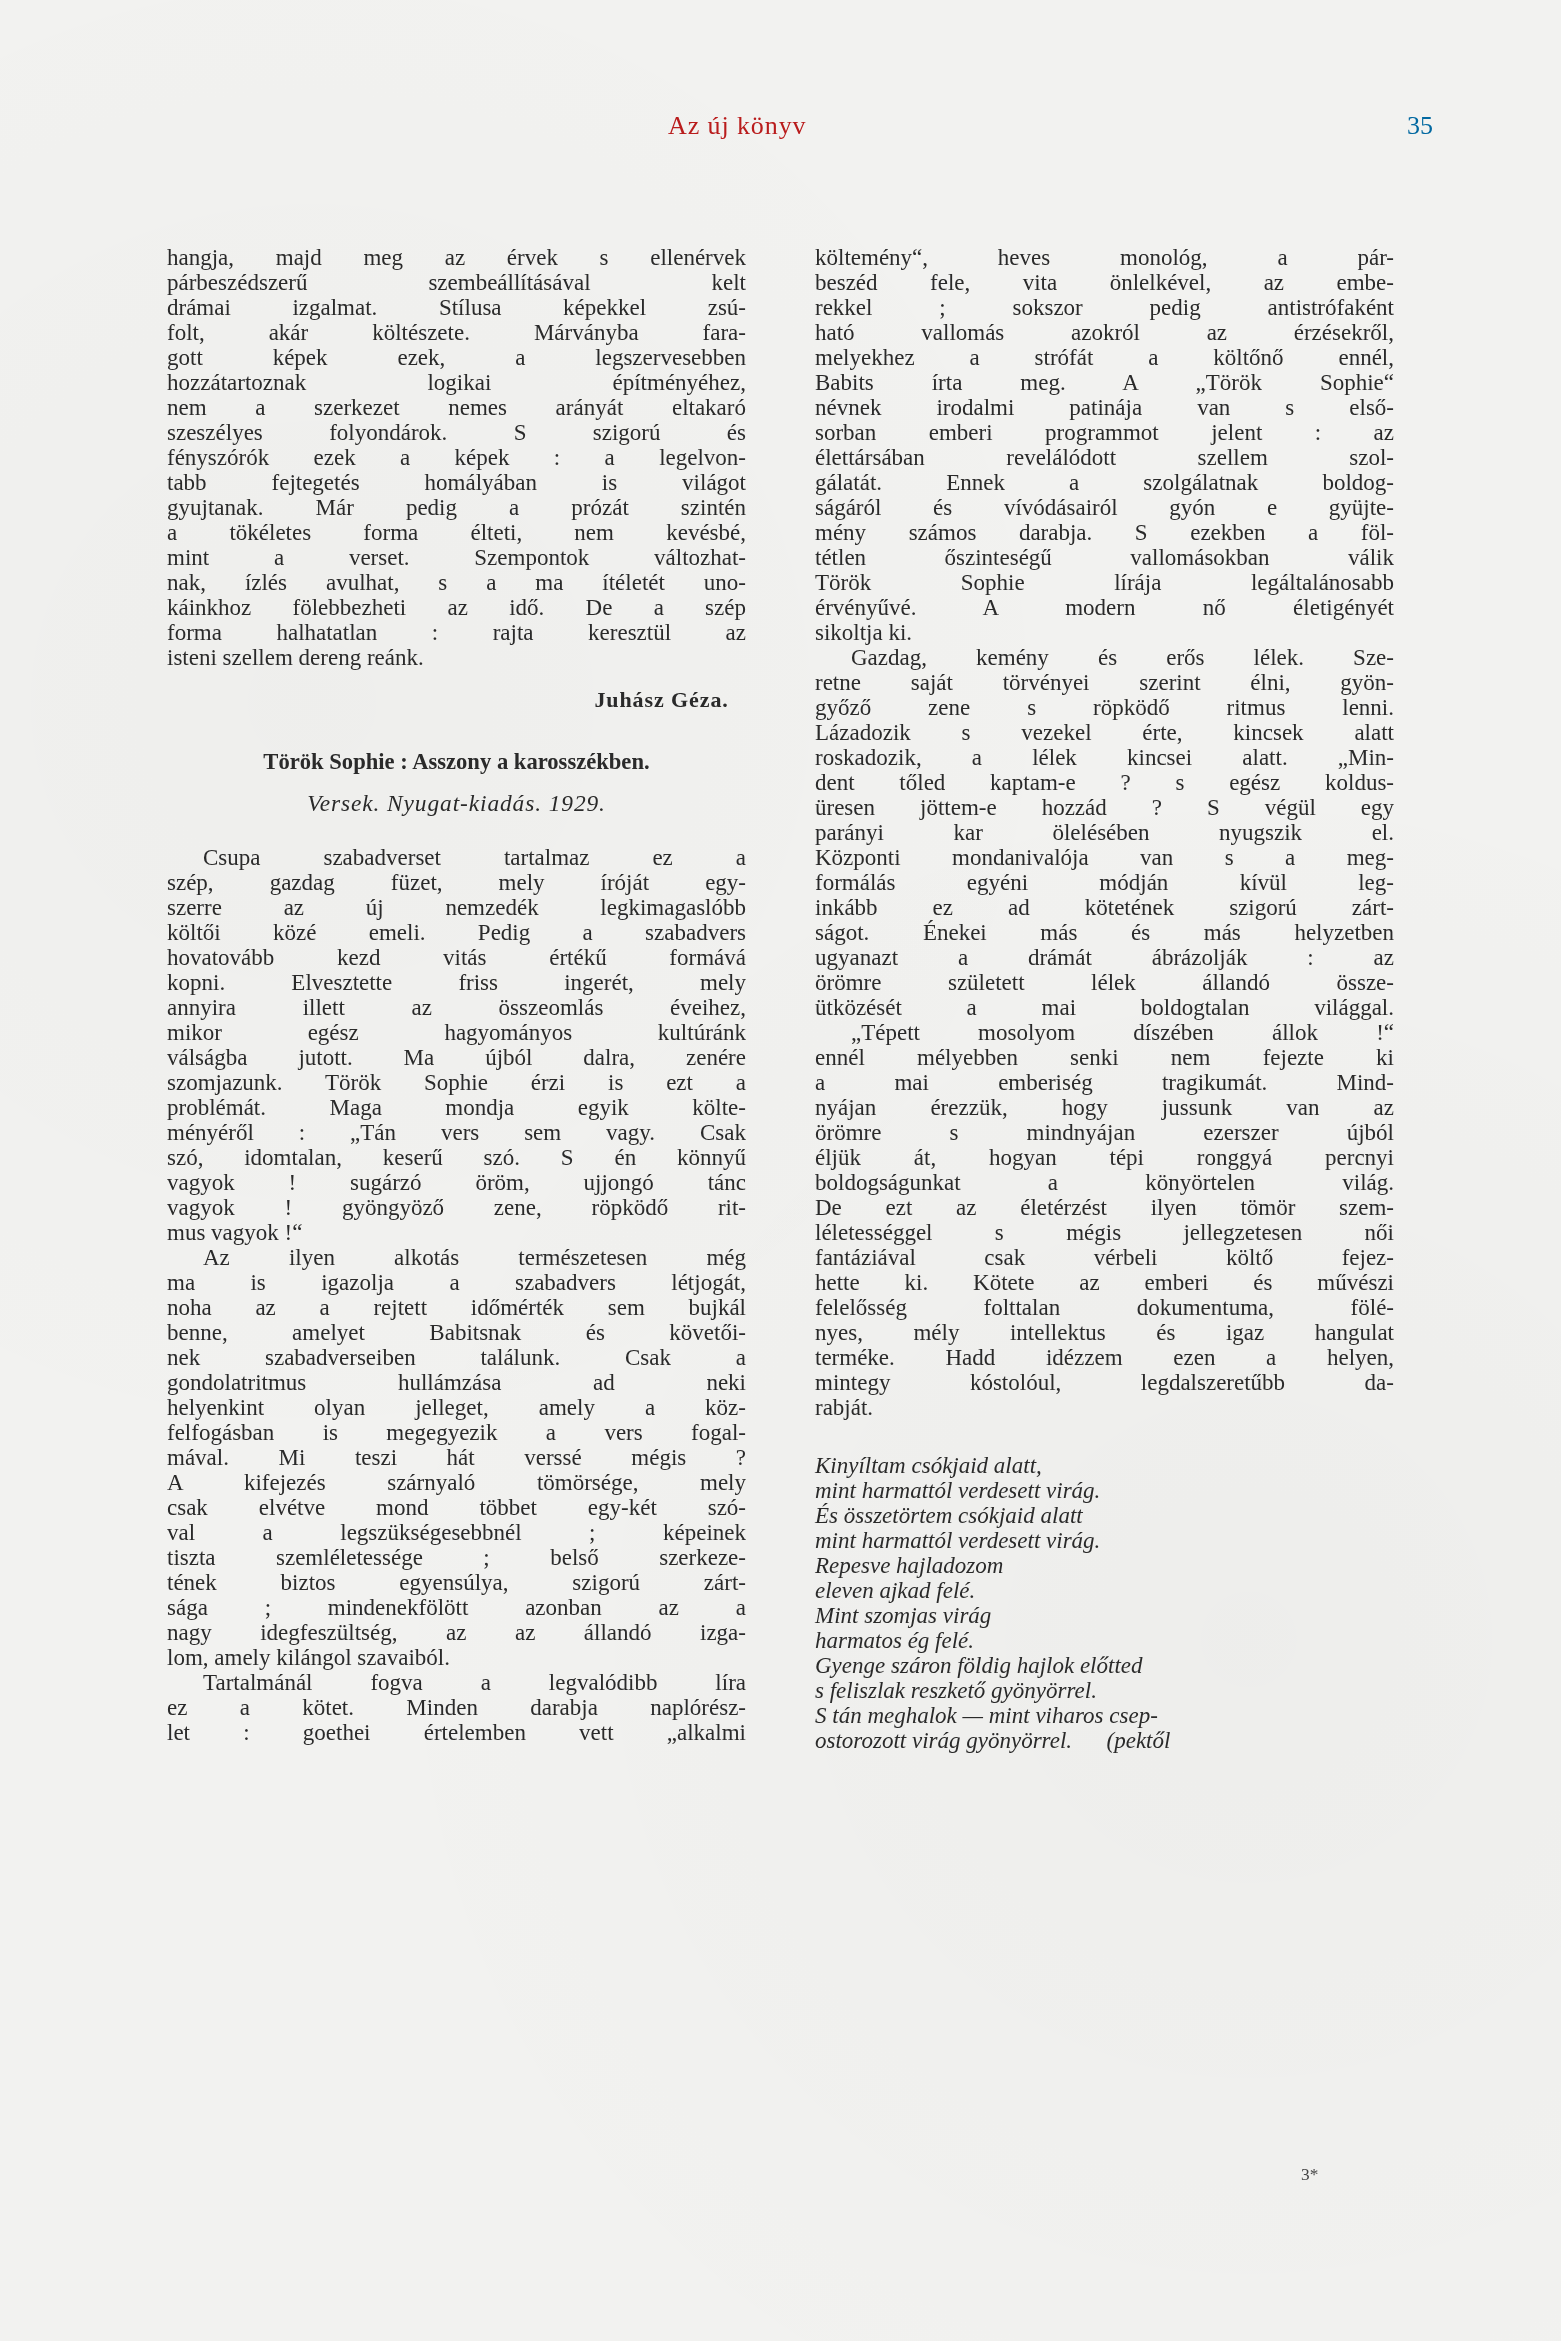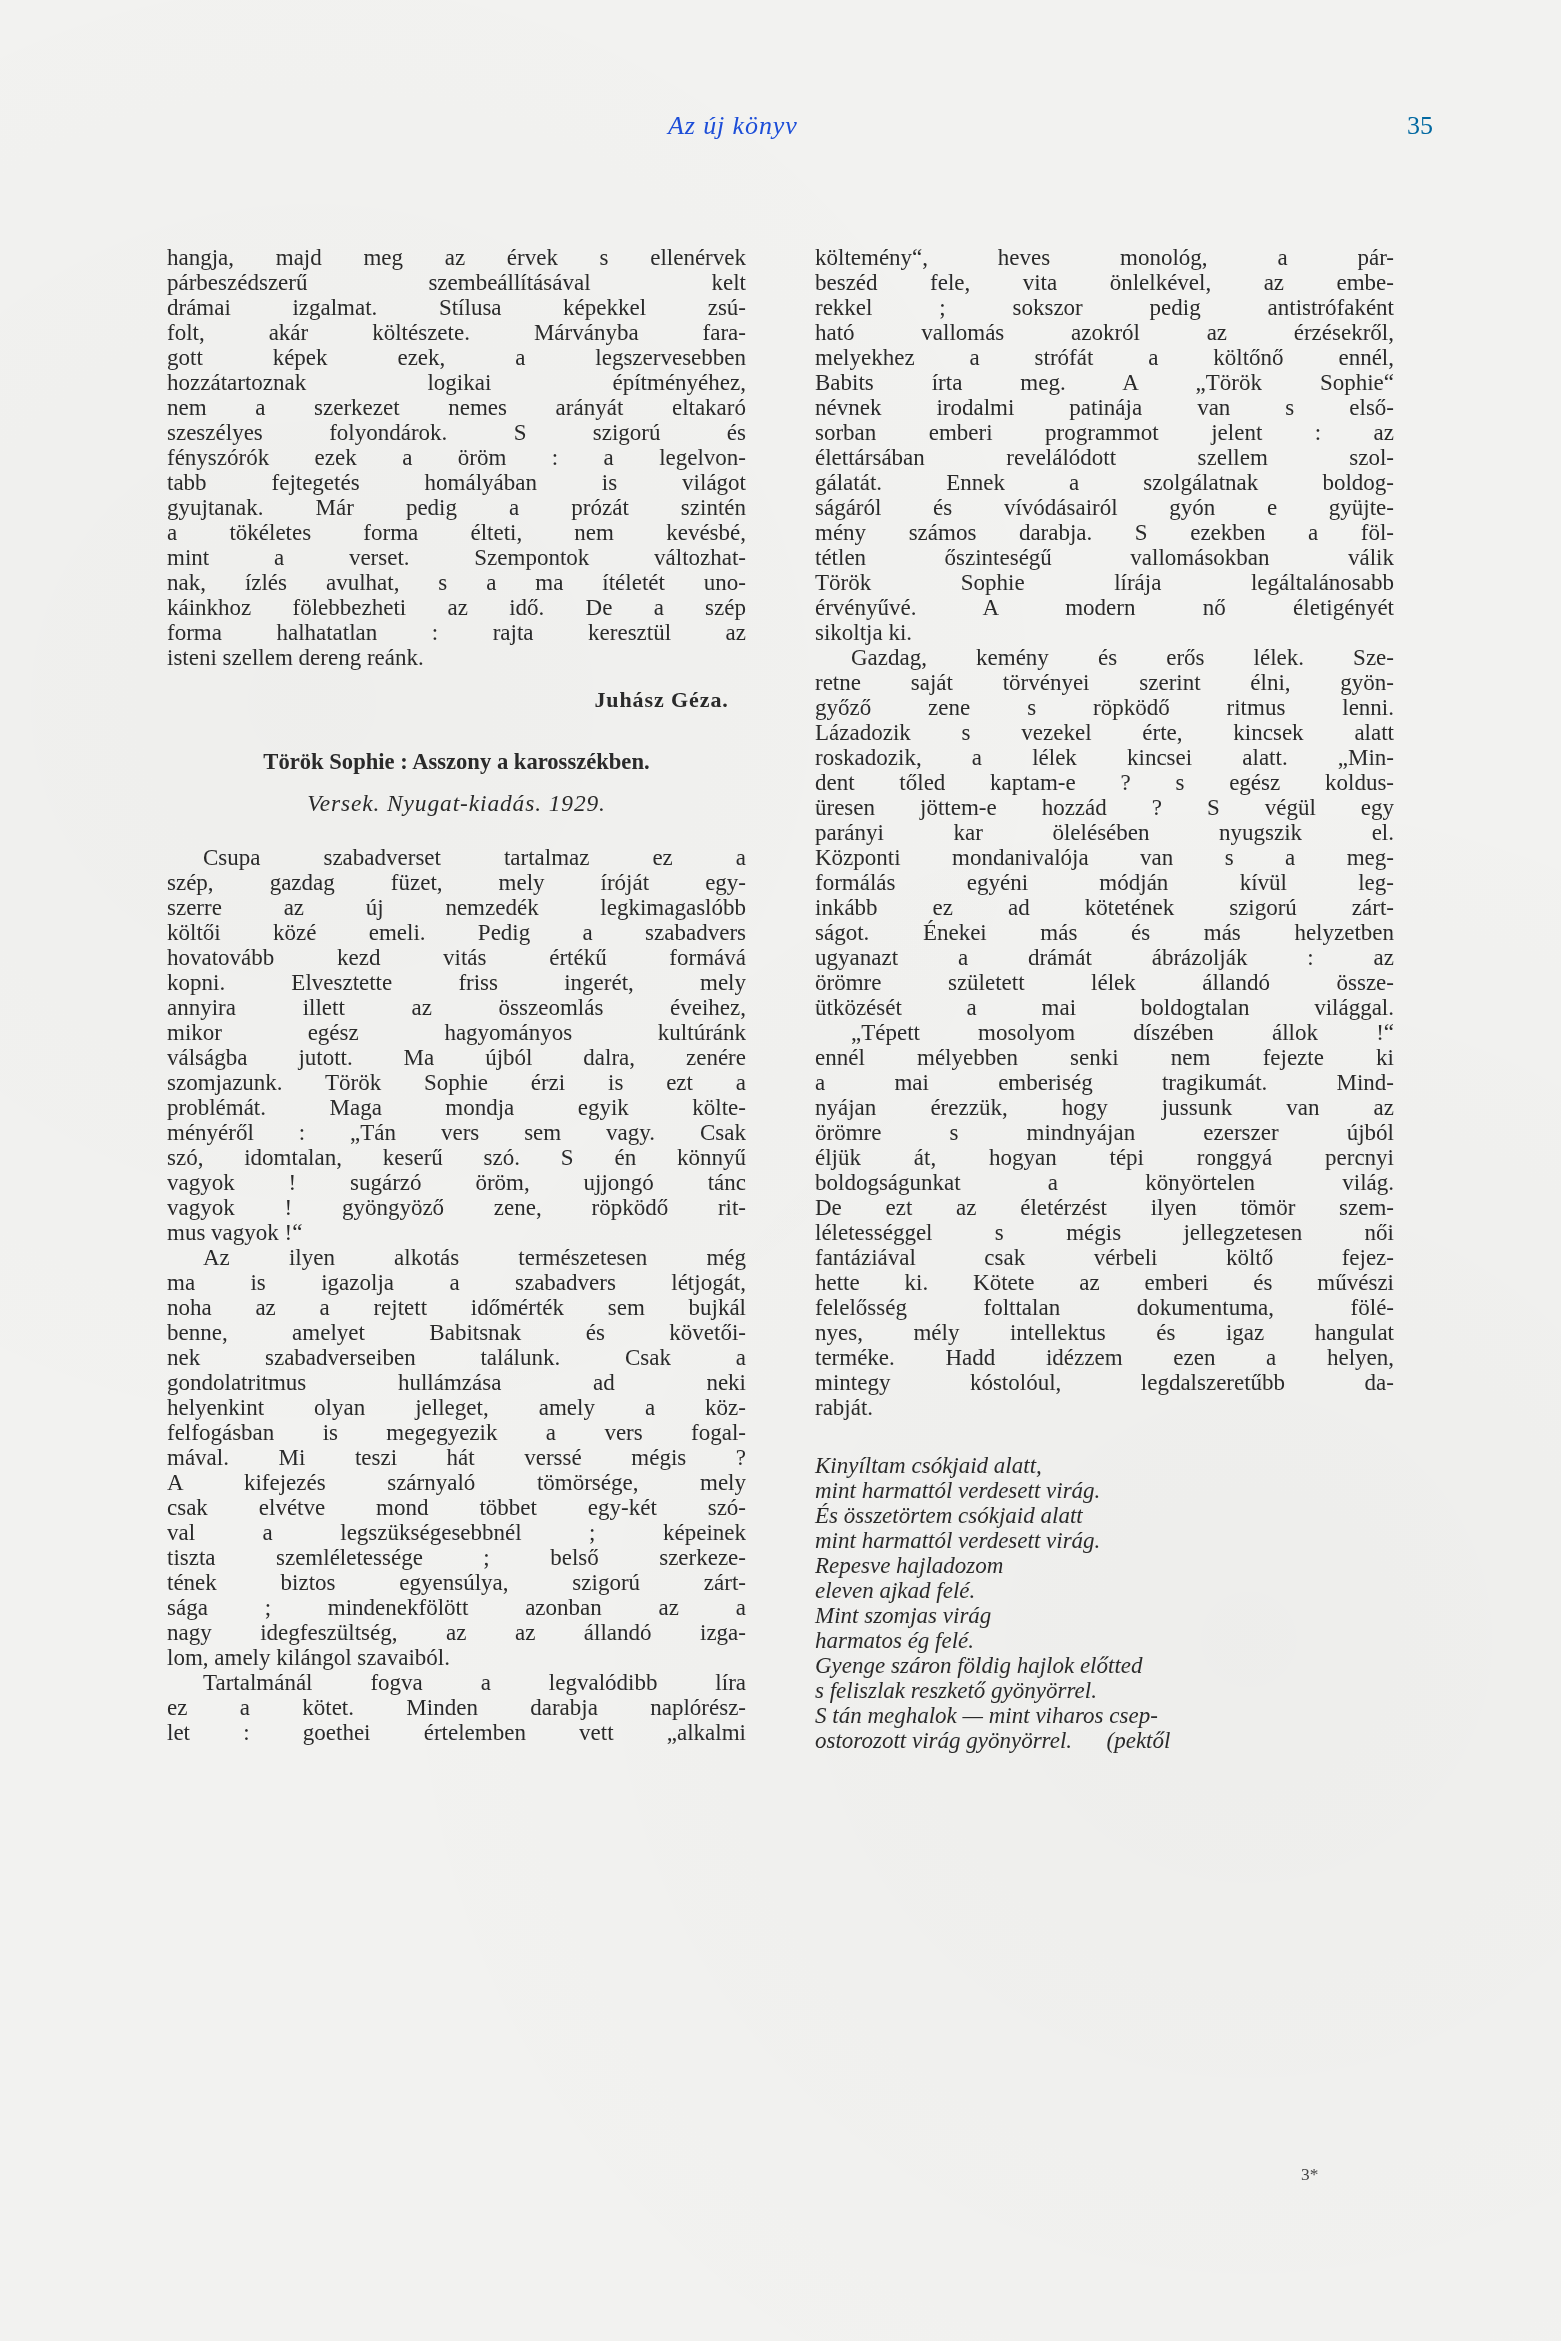--- a/index.html
+++ b/index.html
@@ -16,21 +16,21 @@
     background:
       radial-gradient(circle at 20% 30%, rgba(0,0,0,0.015) 0, transparent 40%),
       radial-gradient(circle at 80% 70%, rgba(0,0,0,0.02) 0, transparent 45%);
     pointer-events: none;
   }
   .running-head {
     position: absolute; top: 111px; left: 0; width: 1561px; height: 35px;
   }
   .running-title {
     position: absolute; left: 668px; top: 0;
-    font-style: italic; font-size: 26px; letter-spacing: 0.9px; color: #1d4ed8;
+    font-size: 26px; letter-spacing: 0.9px; color: #b91c1c;
   }
   .page-number {
     position: absolute; left: 1407px; top: 0;
     font-size: 26px; color: #0369a1;
   }
   .column {
     position: absolute; top: 245px;
     width: 579px;
     font-size: 23px;
     line-height: 25px;
@@ -83,21 +83,21 @@
 <div class="column col-left">
   <div>
     <span class="line">hangja, majd meg az érvek s ellenérvek</span>
     <span class="line">párbeszédszerű szembeállításával kelt</span>
     <span class="line">drámai izgalmat. Stílusa képekkel zsú-</span>
     <span class="line">folt, akár költészete. Márványba fara-</span>
     <span class="line">gott képek ezek, a legszervesebben</span>
     <span class="line">hozzátartoznak logikai építményéhez,</span>
     <span class="line">nem a szerkezet nemes arányát eltakaró</span>
     <span class="line">szeszélyes folyondárok. S szigorú és</span>
-    <span class="line">fényszórók ezek a öröm : a legelvon-</span>
+    <span class="line">fényszórók ezek a képek : a legelvon-</span>
     <span class="line">tabb fejtegetés homályában is világot</span>
     <span class="line">gyujtanak. Már pedig a prózát szintén</span>
     <span class="line">a tökéletes forma élteti, nem kevésbé,</span>
     <span class="line">mint a verset. Szempontok változhat-</span>
     <span class="line">nak, ízlés avulhat, s a ma ítéletét uno-</span>
     <span class="line">káinkhoz fölebbezheti az idő. De a szép</span>
     <span class="line">forma halhatatlan : rajta keresztül az</span>
     <span class="line last">isteni szellem dereng reánk.</span>
   </div>
 

